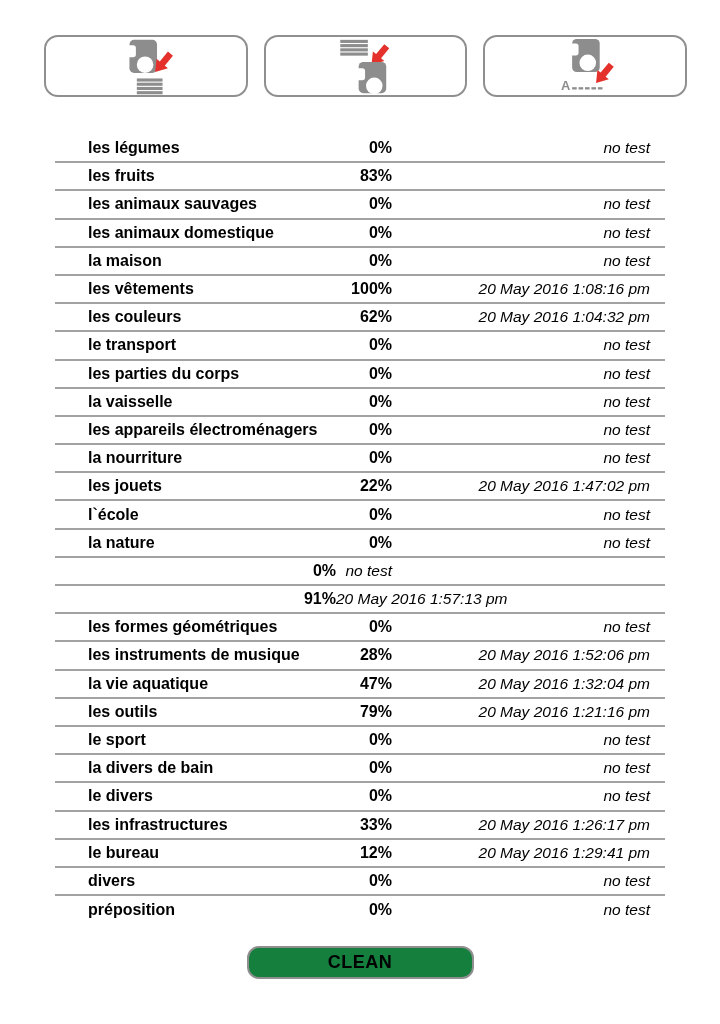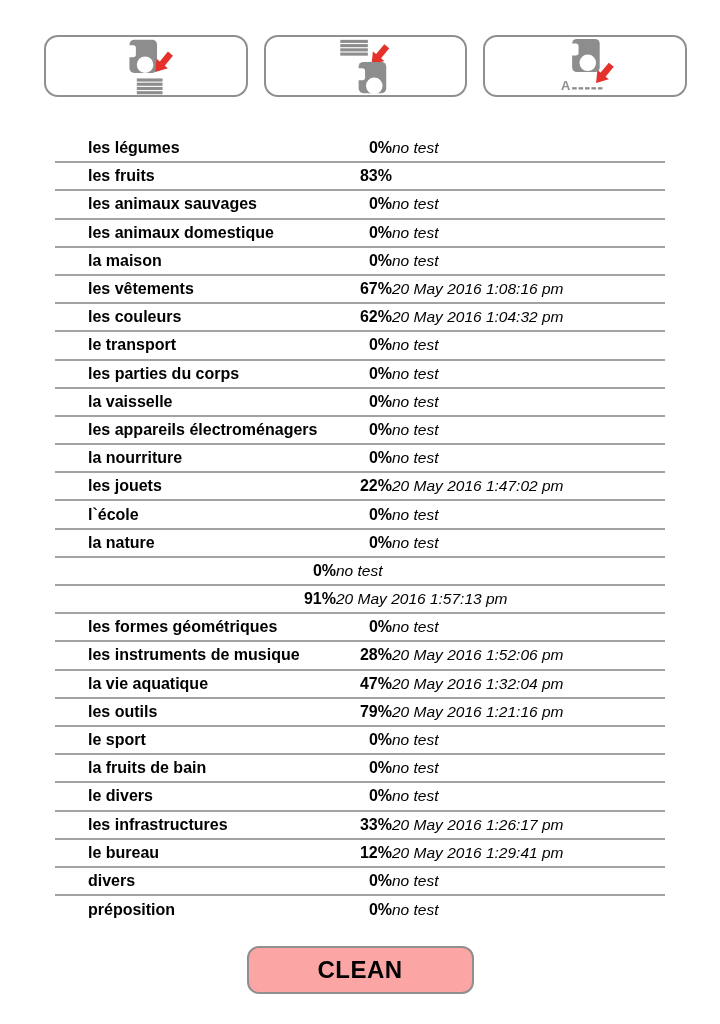--- a/index.html
+++ b/index.html
@@ -20,27 +20,27 @@
   .mode-btn svg{display:block;}
 
   
   .table{margin:38px 55px 0 55px;}
   .row{display:grid;grid-template-columns:248px 56px 1fr;align-items:center;
        height:28.2px;border-bottom:2px solid var(--separator);
        padding-left:33px;padding-right:15px;}
   .row:last-child{border-bottom:none;}
   .cat{font-weight:bold;font-size:16px;white-space:nowrap;}
   .pct{font-weight:bold;font-size:16px;text-align:right;white-space:nowrap;}
-  .date{font-style:italic;font-size:15.5px;text-align:left;white-space:nowrap;}
+  .date{font-style:italic;font-size:15.5px;text-align:right;white-space:nowrap;}
 
   
   .clean-wrap{display:flex;justify-content:center;margin-top:22px;}
-  .clean-btn{width:227px;height:48px;background:#fca5a5;border:2px solid var(--btn-border);
+  .clean-btn{width:227px;height:33px;background:#15803d;border:2px solid var(--btn-border);
              border-radius:12px;font-family:"Liberation Sans",sans-serif;
-             font-weight:bold;font-size:24px;letter-spacing:.5px;color:var(--text);cursor:pointer;}
+             font-weight:bold;font-size:18px;letter-spacing:.5px;color:var(--text);cursor:pointer;}
 </style>
 </head>
 <body>
 
 <div class="mode-row">
 
   <button class="mode-btn">
     <svg width="70" height="57" viewBox="0 0 76 62" xmlns="http://www.w3.org/2000/svg">
       <rect x="20" y="2" width="30" height="36" rx="5" fill="var(--icon-gray)"></rect>
       <rect x="14" y="8" width="13" height="13" rx="3" fill="#ffffff"></rect>
@@ -113,21 +113,21 @@
   </div>
 
   <div class="row">
     <span class="cat">la maison</span>
     <span class="pct">0%</span>
     <span class="date">no test</span>
   </div>
 
   <div class="row">
     <span class="cat">les vêtements</span>
-    <span class="pct">67%</span>
+    <span class="pct">100%</span>
     <span class="date">20 May 2016 1:08:16 pm</span>
   </div>
 
   <div class="row">
     <span class="cat">les couleurs</span>
     <span class="pct">62%</span>
     <span class="date">20 May 2016 1:04:32 pm</span>
   </div>
 
   <div class="row">
@@ -212,21 +212,21 @@
     <span class="date">20 May 2016 1:21:16 pm</span>
   </div>
 
   <div class="row">
     <span class="cat">le sport</span>
     <span class="pct">0%</span>
     <span class="date">no test</span>
   </div>
 
   <div class="row">
-    <span class="cat">la fruits de bain</span>
+    <span class="cat">la divers de bain</span>
     <span class="pct">0%</span>
     <span class="date">no test</span>
   </div>
 
   <div class="row">
     <span class="cat">le divers</span>
     <span class="pct">0%</span>
     <span class="date">no test</span>
   </div>
 

